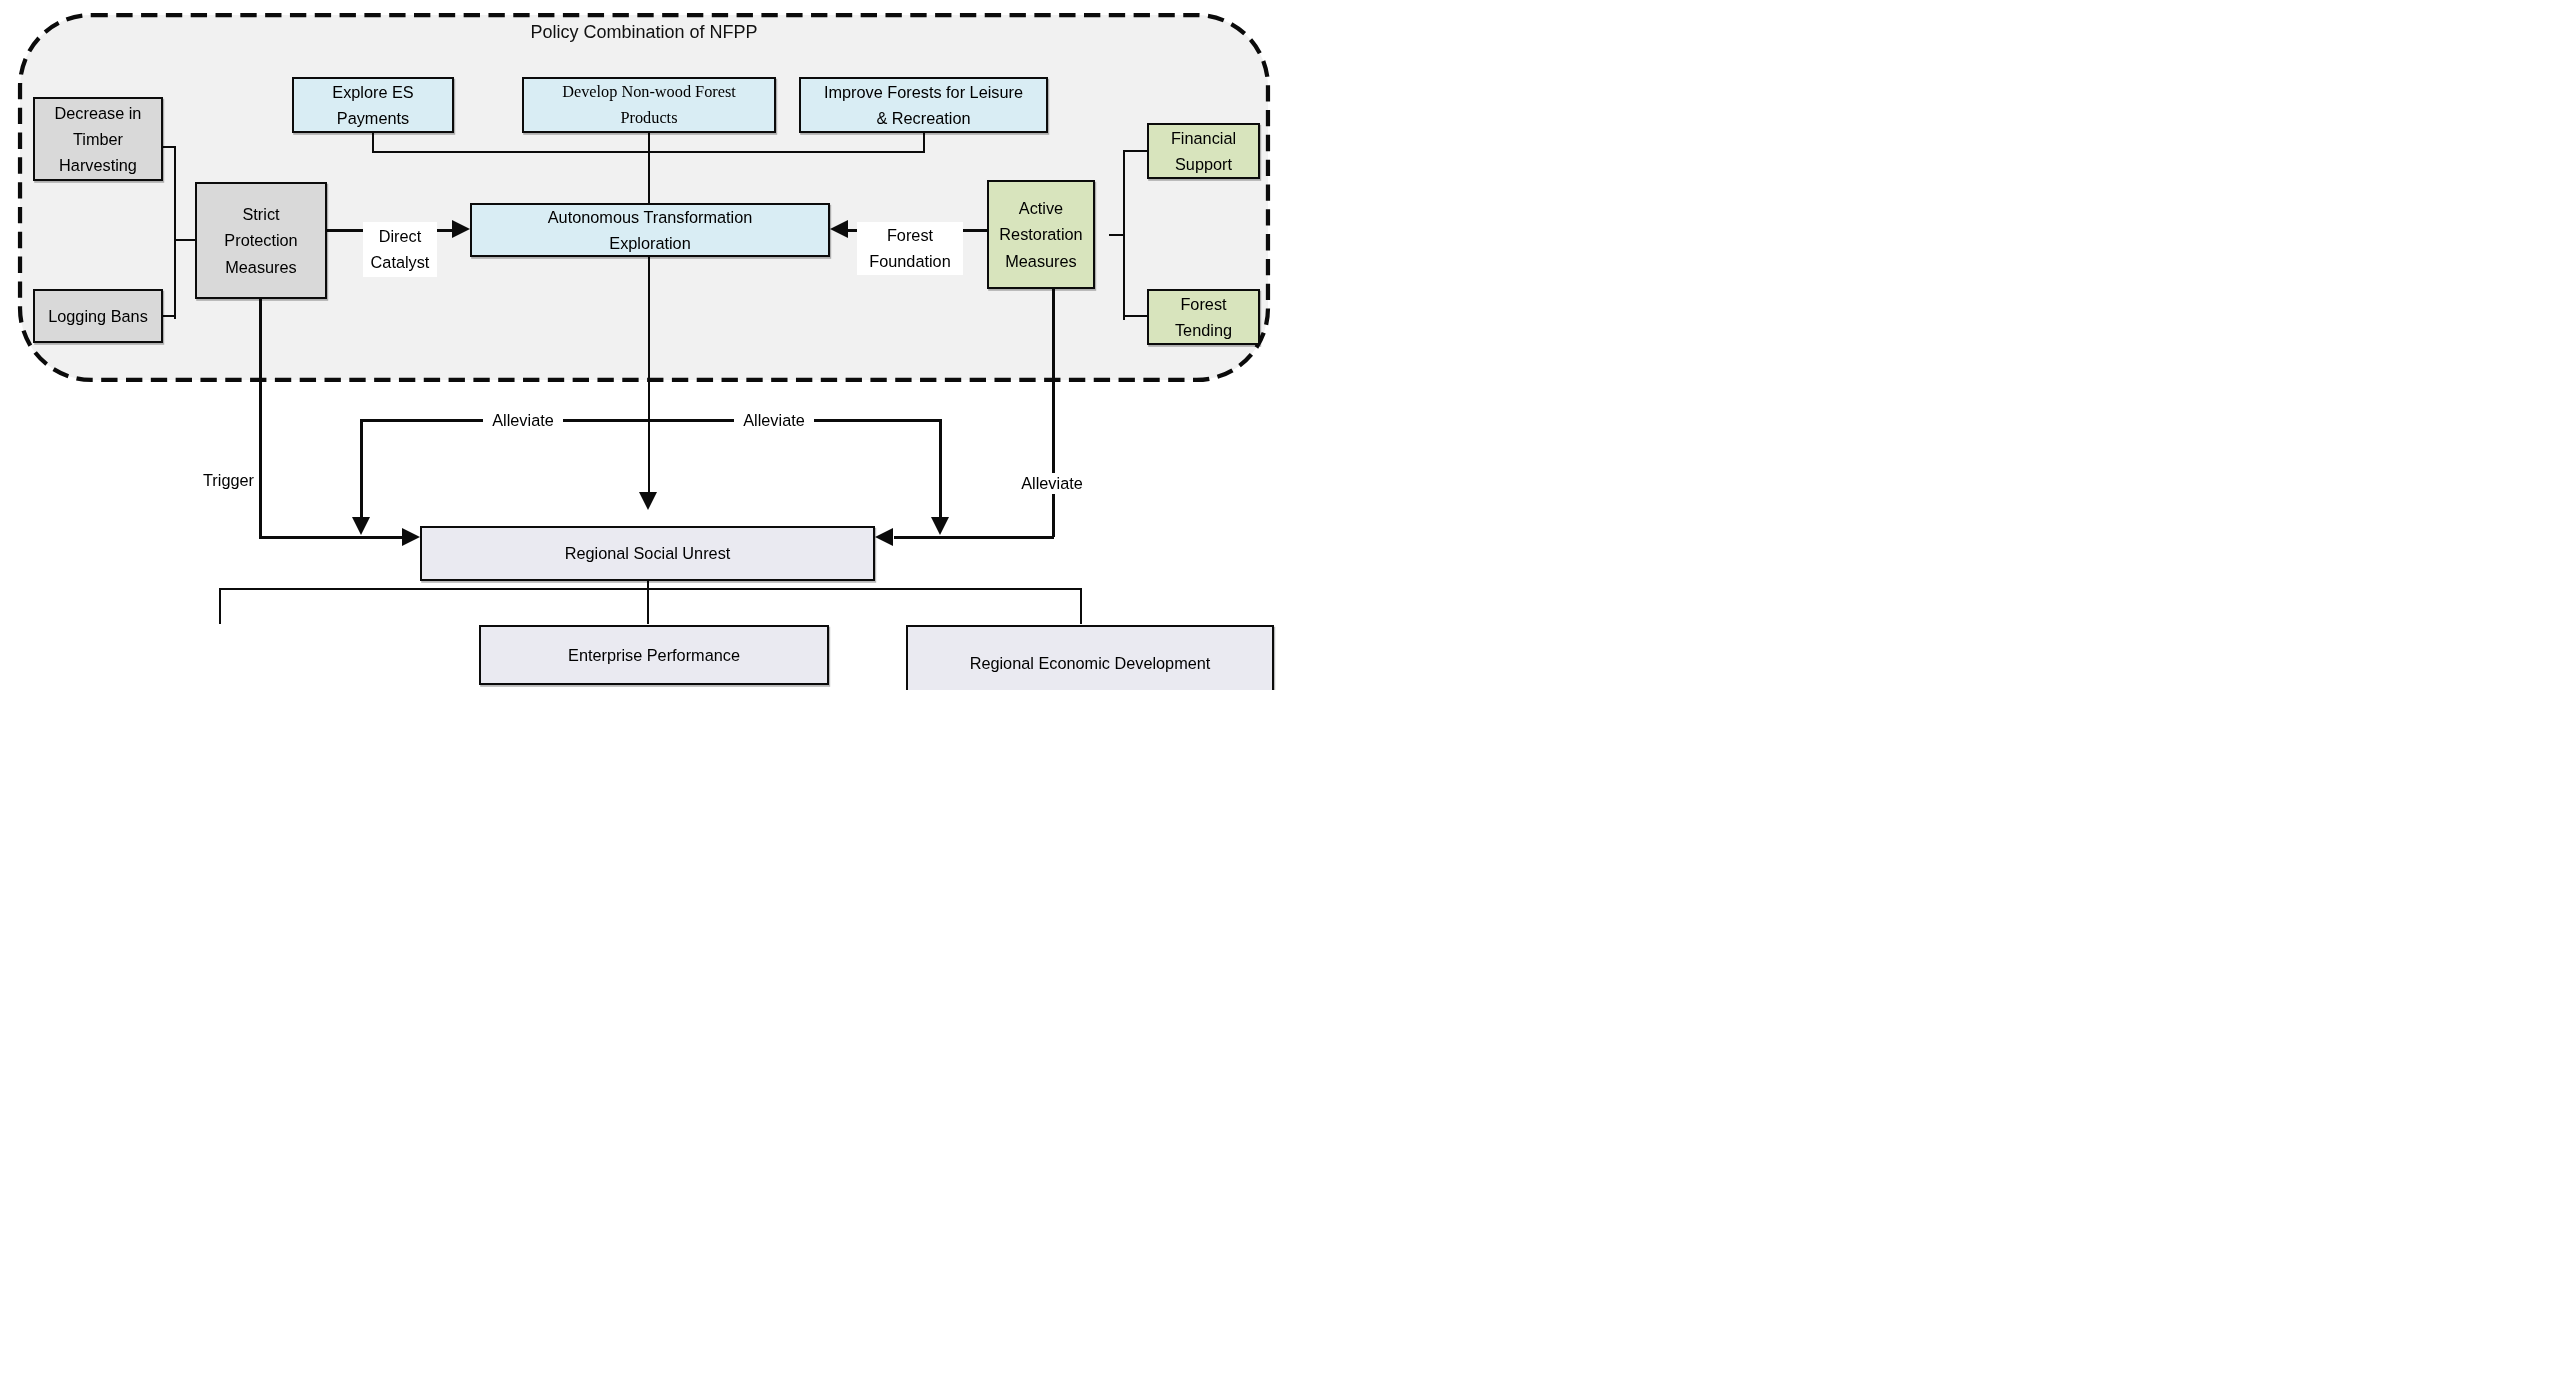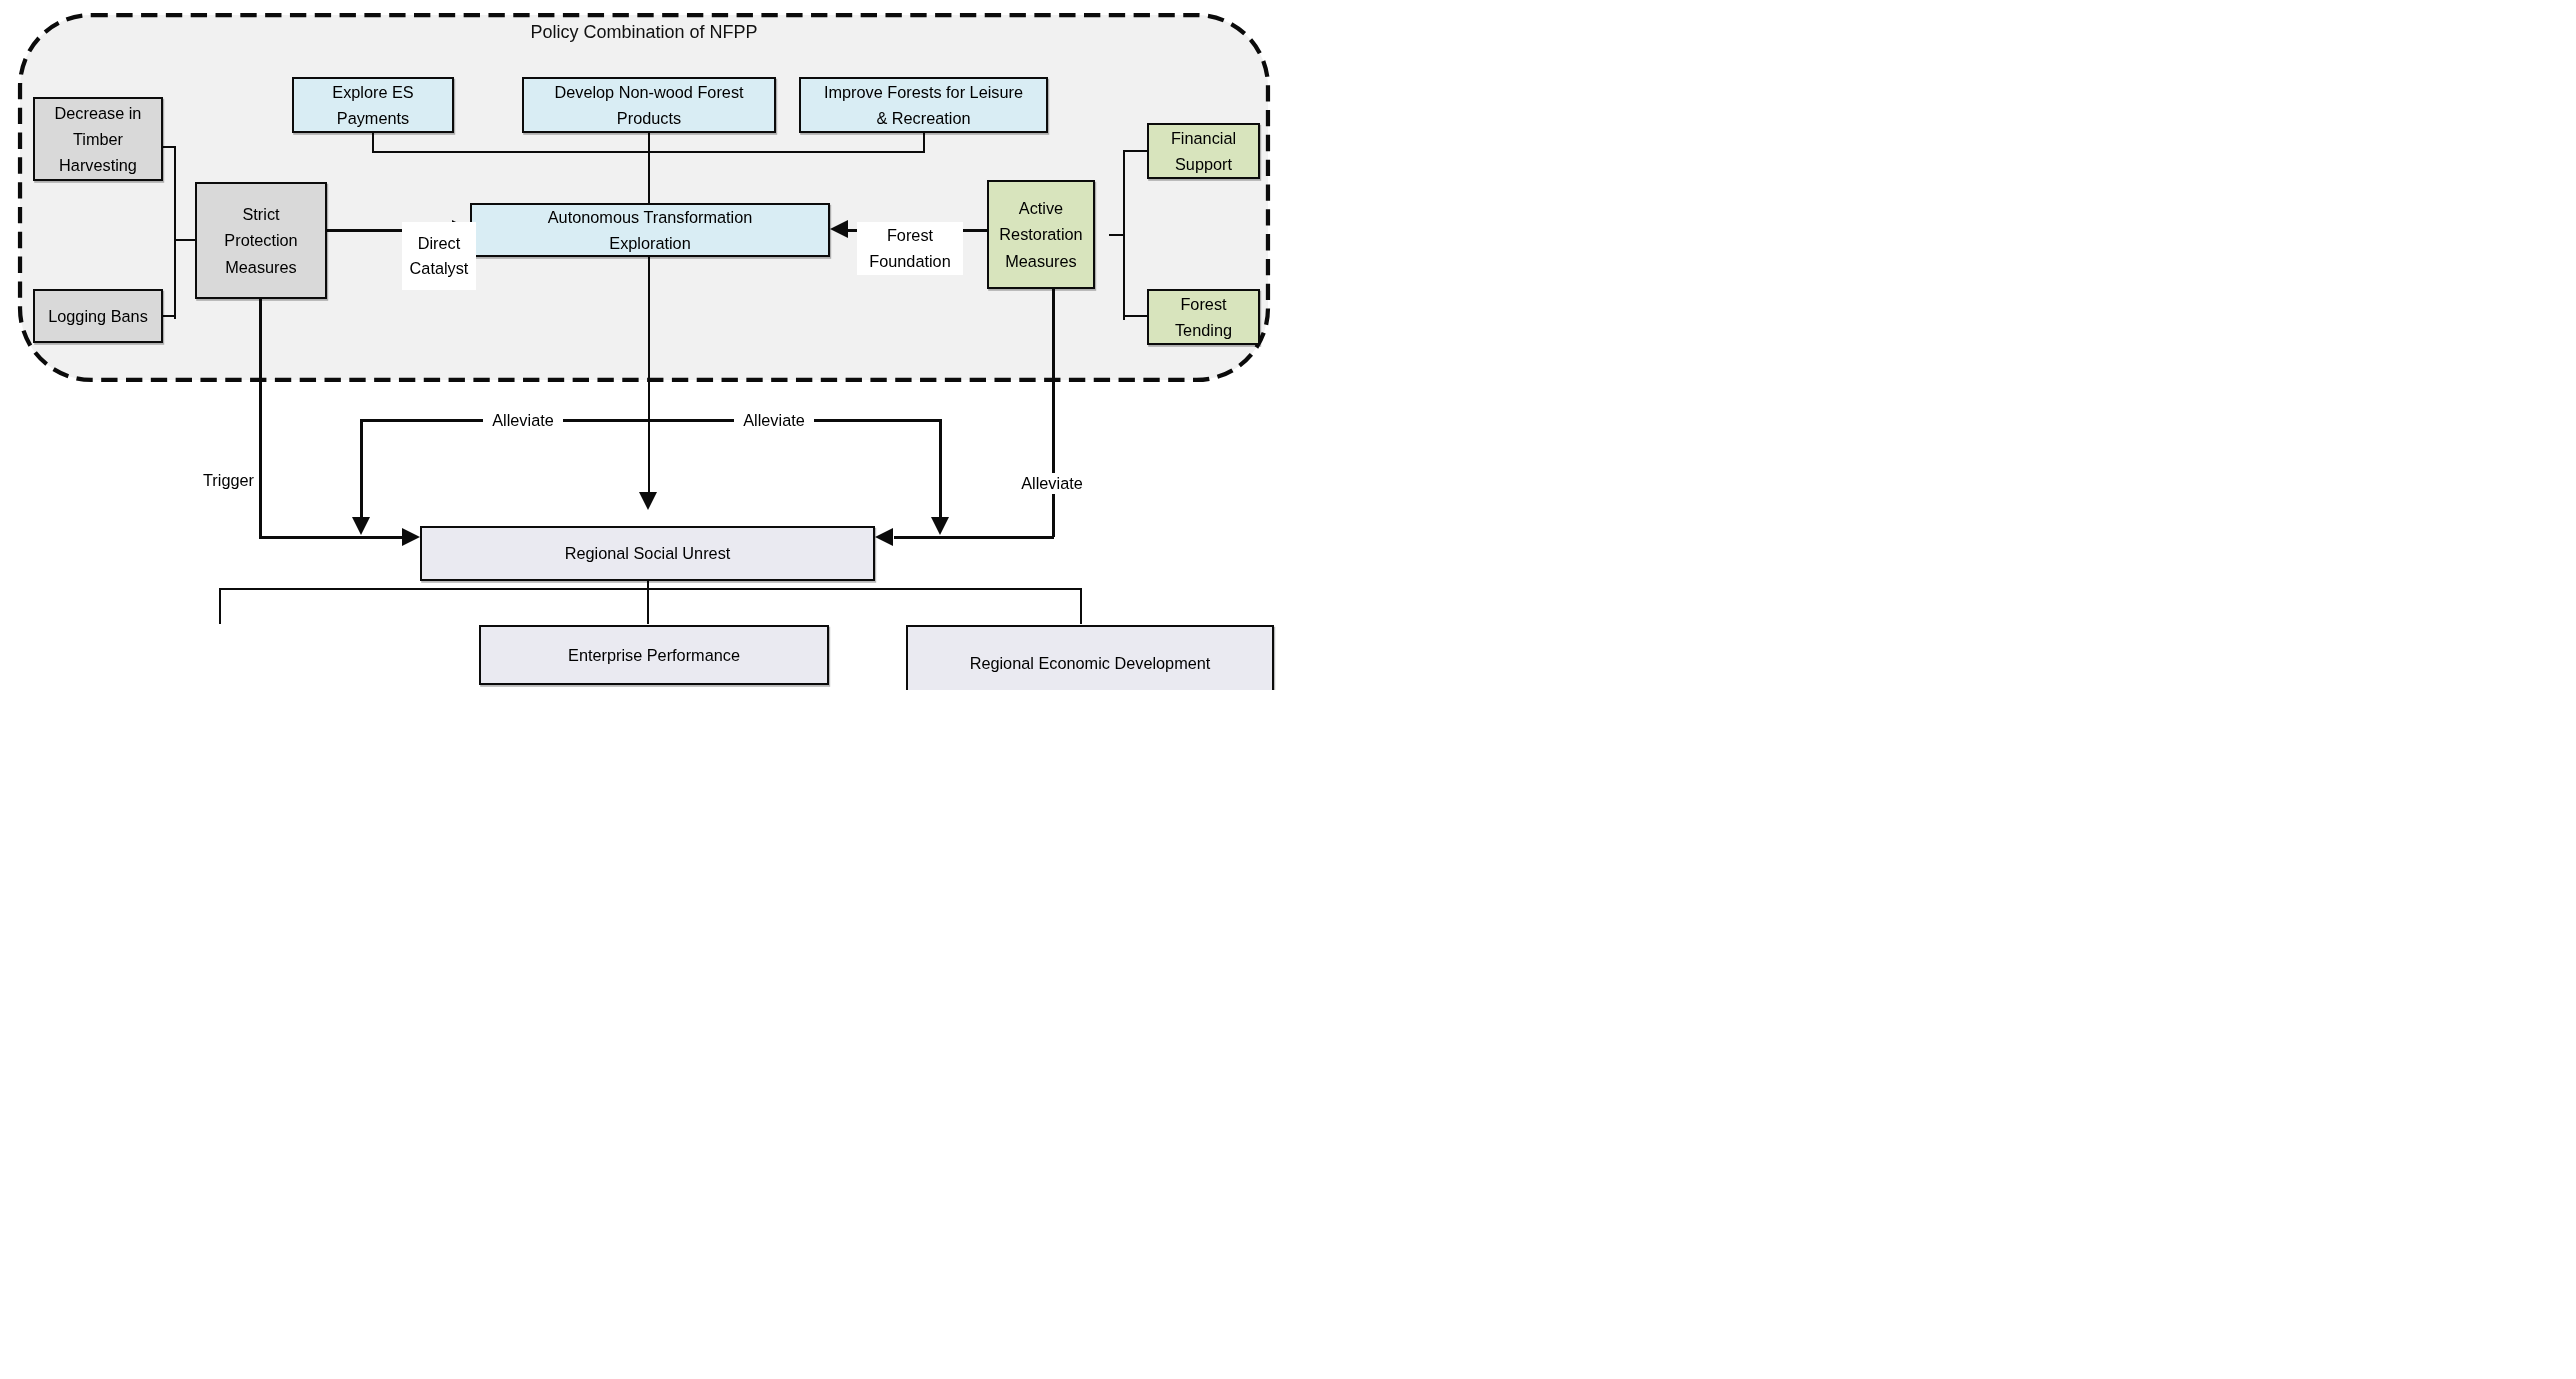--- a/index.html
+++ b/index.html
@@ -93,21 +93,21 @@
   <div class="arr arr-l" style="left:875px;top:528px;"></div>
 
   <div class="ln" style="left:647px;top:565px;width:2.4px;height:24px;"></div>
   <div class="ln" style="left:219px;top:588px;width:863px;height:2.4px;"></div>
   <div class="ln" style="left:219px;top:588px;width:2.4px;height:36px;"></div>
   <div class="ln" style="left:647px;top:588px;width:2.4px;height:36px;"></div>
   <div class="ln" style="left:1080px;top:588px;width:2.4px;height:36px;"></div>
 
   <div class="box blue" style="left:292px;top:77px;width:162px;height:56px;">Explore ES
 Payments</div>
-  <div class="box blue" style="left:522px;top:77px;width:254px;height:56px;">Develop Non-wood Forest
+  <div class="box blue" style="left:522px;top:77px;width:254px;height:56px;font-family:Liberation Serif, serif;">Develop Non-wood Forest
 Products</div>
   <div class="box blue" style="left:799px;top:77px;width:249px;height:56px;">Improve Forests for Leisure
 &amp; Recreation</div>
 
   <div class="box gray" style="left:33px;top:97px;width:130px;height:84px;">Decrease in
 Timber
 Harvesting</div>
   <div class="box gray" style="left:33px;top:289px;width:130px;height:54px;">Logging Bans</div>
   <div class="box gray" style="left:195px;top:182px;width:132px;height:117px;">Strict
 Protection
@@ -121,21 +121,21 @@
 Measures</div>
   <div class="box green" style="left:1147px;top:123px;width:113px;height:56px;">Financial
 Support</div>
   <div class="box green" style="left:1147px;top:289px;width:113px;height:56px;">Forest
 Tending</div>
 
   <div class="box lav" style="left:420px;top:510px;width:455px;height:55px;margin-top:16px;">Regional Social Unrest</div>
   <div class="box lav" style="left:479px;top:625px;width:350px;height:60px;">Enterprise Performance</div>
   <div class="box lav" style="left:906px;top:625px;width:368px;height:76px;">Regional Economic Development</div>
 
-  <div class="lbl" style="left:363px;top:222px;width:74px;height:68px;margin-left:39px;">Direct
+  <div class="lbl" style="left:363px;top:222px;width:74px;height:55px;">Direct
 Catalyst</div>
   <div class="lbl" style="left:857px;top:222px;width:106px;height:53px;">Forest
 Foundation</div>
   <div class="lbl" style="left:198px;top:470px;width:61px;height:20.6px;">Trigger</div>
   <div class="lbl" style="left:483px;top:410px;width:80px;height:20.6px;">Alleviate</div>
   <div class="lbl" style="left:734px;top:410px;width:80px;height:20.6px;">Alleviate</div>
   <div class="lbl" style="left:1012px;top:473px;width:80px;height:20.6px;">Alleviate</div>
 
 </div>
 

